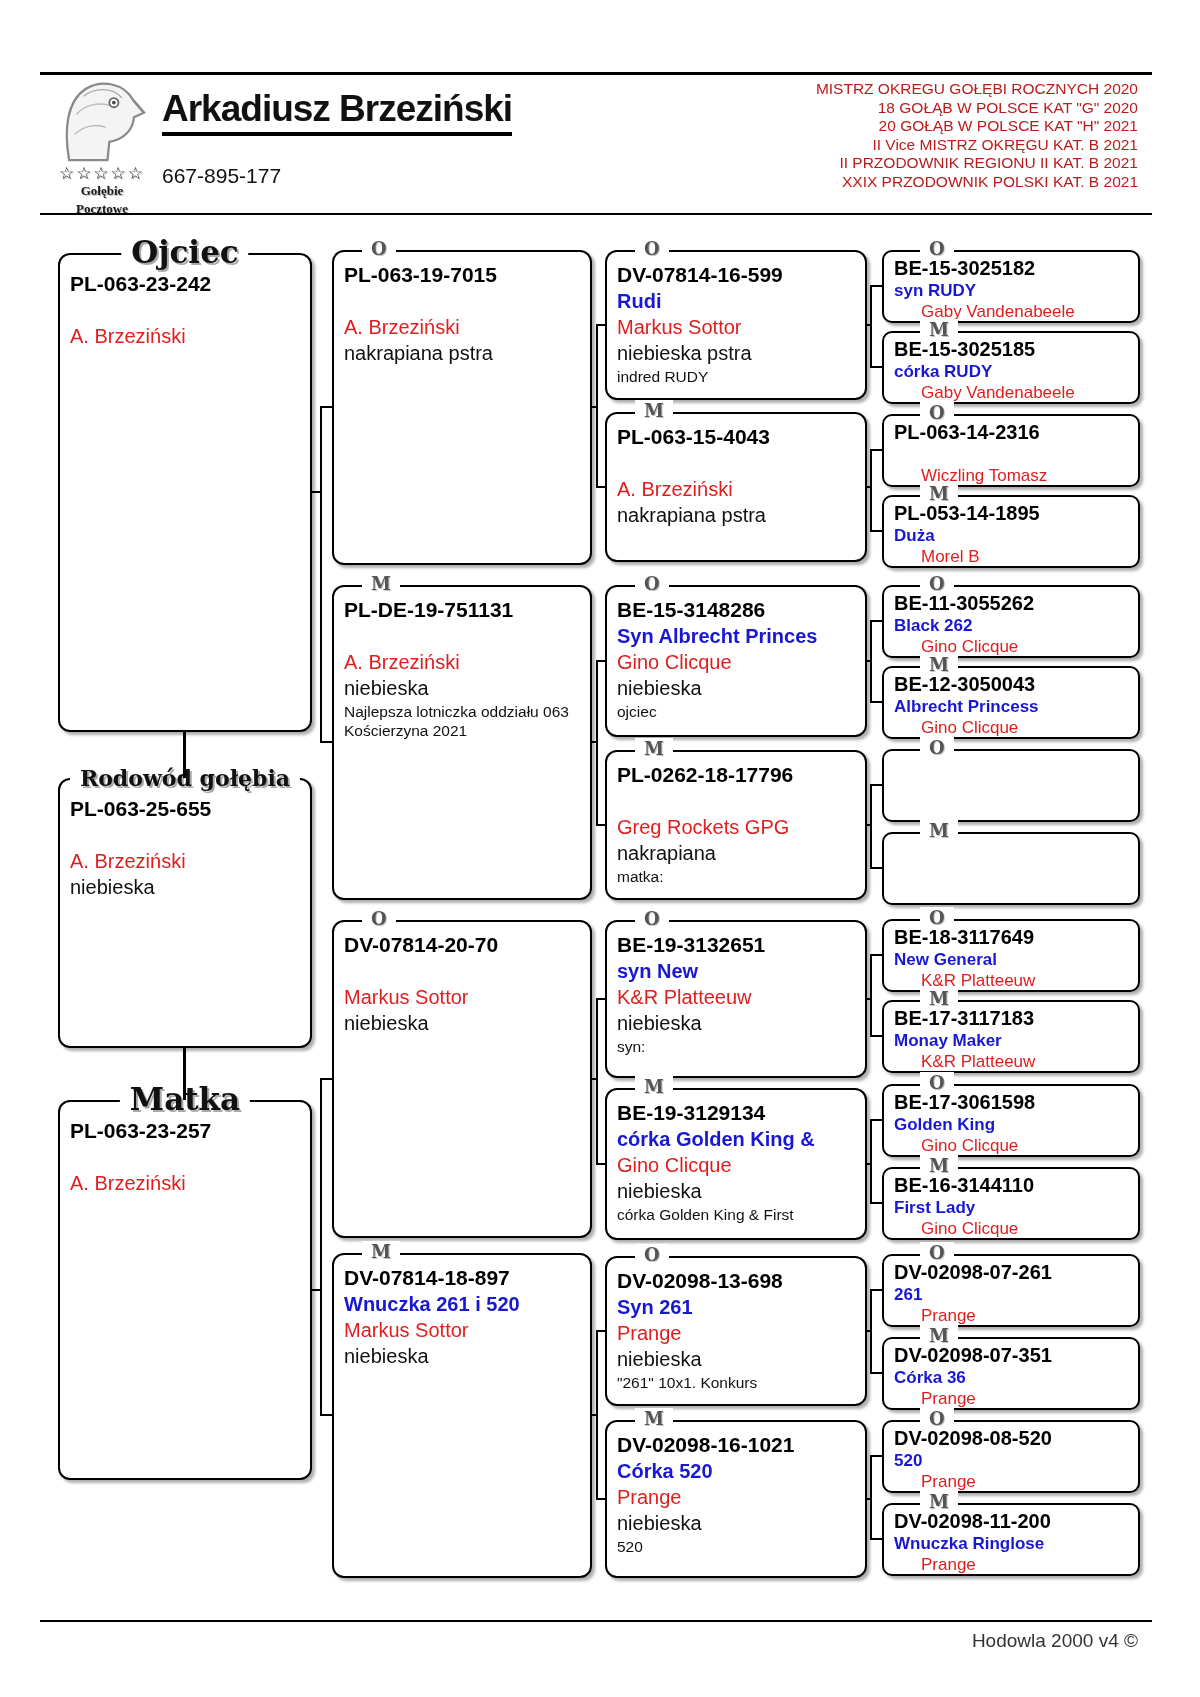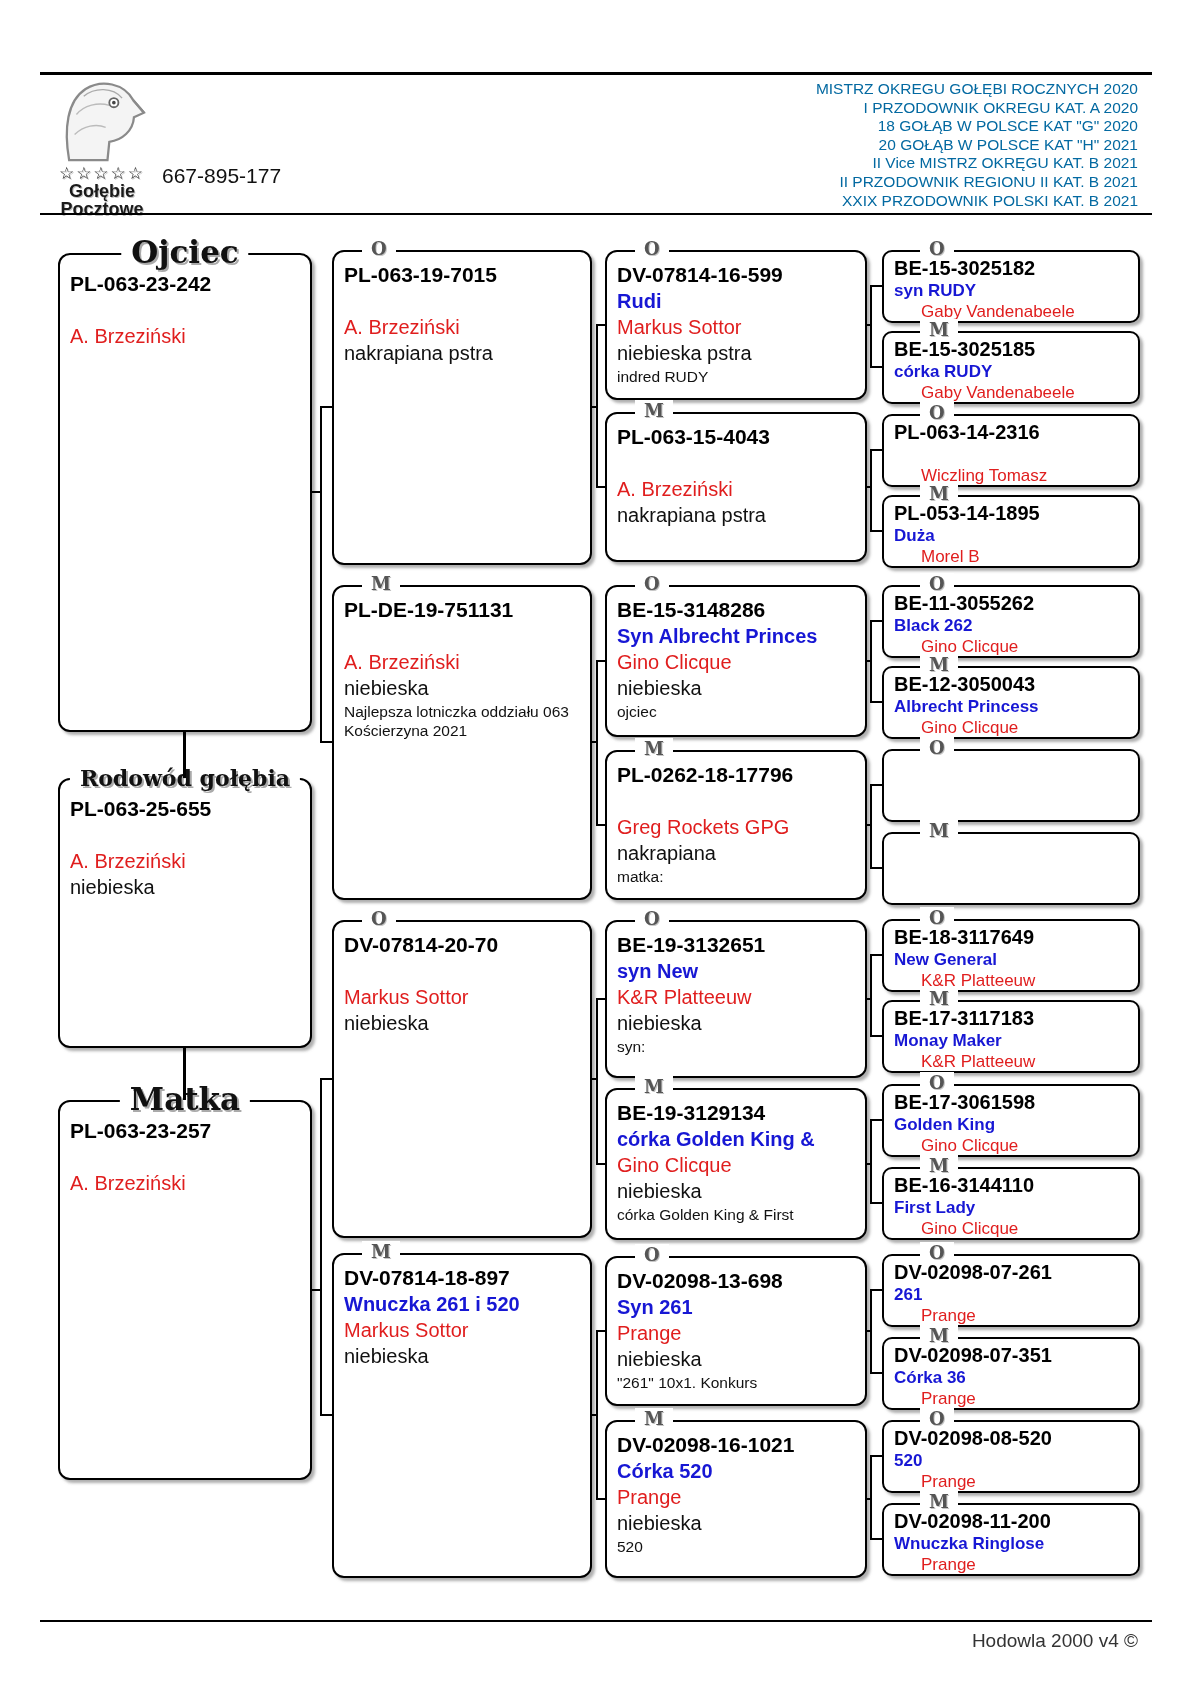--- a/index.html
+++ b/index.html
@@ -4,27 +4,27 @@
 <style>
   html,body{margin:0;padding:0;background:#fff;}
   #page{position:relative;width:1200px;height:1697px;background:#fff;
         font-family:"Liberation Sans", sans-serif;color:#111;overflow:hidden;}
 
   
   .rule{position:absolute;background:#000;height:3px;}
   #logo{position:absolute;left:50px;top:78px;width:104px;text-align:center;}
   #logo .stars{font-size:17px;letter-spacing:2px;color:#222;line-height:16px;
                text-shadow:1px 1px 0 #bbb;}
-  #logo .logoline{font-family:Liberation Sans, sans-serif;font-weight:bold;font-size:18px;
+  #logo .logoline{font-family:Liberation Serif, serif;font-weight:bold;font-size:13px;
                line-height:18px;color:#1a1a1a;text-shadow:1px 1px 0 #bfbfbf;}
   #title{position:absolute;left:162px;top:88px;font-size:37px;font-weight:bold;
          letter-spacing:-1px;border-bottom:4px solid #000;padding-bottom:2px;}
   #phone{position:absolute;left:162px;top:164px;font-size:21px;}
   #achv{position:absolute;top:80px;right:62px;width:620px;text-align:right;
-        font-size:15.5px;line-height:18.6px;color:#0369a1;}
+        font-size:15.5px;line-height:18.6px;color:#b91c1c;}
 
   
   .pbox{position:absolute;background:#fff;border:2.5px solid #000;border-radius:12px;
         box-shadow:3px 3px 3px rgba(110,110,110,.55);box-sizing:border-box;
         padding:10px 8px 4px 10px;}
   .sex-label{position:absolute;top:-14px;left:28px;background:#fff;padding:0 9px;
         font-family:"DejaVu Serif", serif;font-weight:bold;font-size:18px;color:#555;
         text-shadow:1px 1px 0 #c4c4c4;line-height:22px;}
   .g4 .sex-label{left:36px;}
   .box-title{position:absolute;top:-20px;left:50%;transform:translateX(-50%);
@@ -66,25 +66,25 @@
       <path d="M20,62 C30,52 44,50 54,54" fill="none" stroke="#bbb" stroke-width="1.5"></path>
       <circle cx="63" cy="27" r="5" fill="#fff" stroke="#666" stroke-width="2"></circle>
       <circle cx="63" cy="27" r="2" fill="#444"></circle>
       <path d="M84,24 L96,38" stroke="#8a8a8a" stroke-width="2.5"></path>
     </svg>
     <div class="stars">☆☆☆☆☆</div>
     <div class="logoline">Gołębie</div>
     <div class="logoline">Pocztowe</div>
   </div>
 
+  <div id="title">Arkadiusz Brzeziński</div>
   <div id="phone">667-895-177</div>
 
   <div id="achv">
     <div>MISTRZ OKREGU GOŁĘBI ROCZNYCH 2020</div>
-    <div>I PRZODOWNIK OKREGU KAT. A 2020</div>
     <div>18 GOŁĄB W POLSCE KAT "G" 2020</div>
     <div>20 GOŁĄB W POLSCE KAT "H" 2021</div>
     <div>II Vice MISTRZ OKRĘGU KAT. B 2021</div>
     <div>II PRZODOWNIK REGIONU II KAT. B 2021</div>
     <div>XXIX PRZODOWNIK POLSKI KAT. B 2021</div>
   </div>
 
   <div class="rule" style="left:40px;top:213px;width:1112px;height:2px;"></div>
 
   <div class="pbox c1pad" style="left:58px;top:253px;width:254px;height:479px;">

